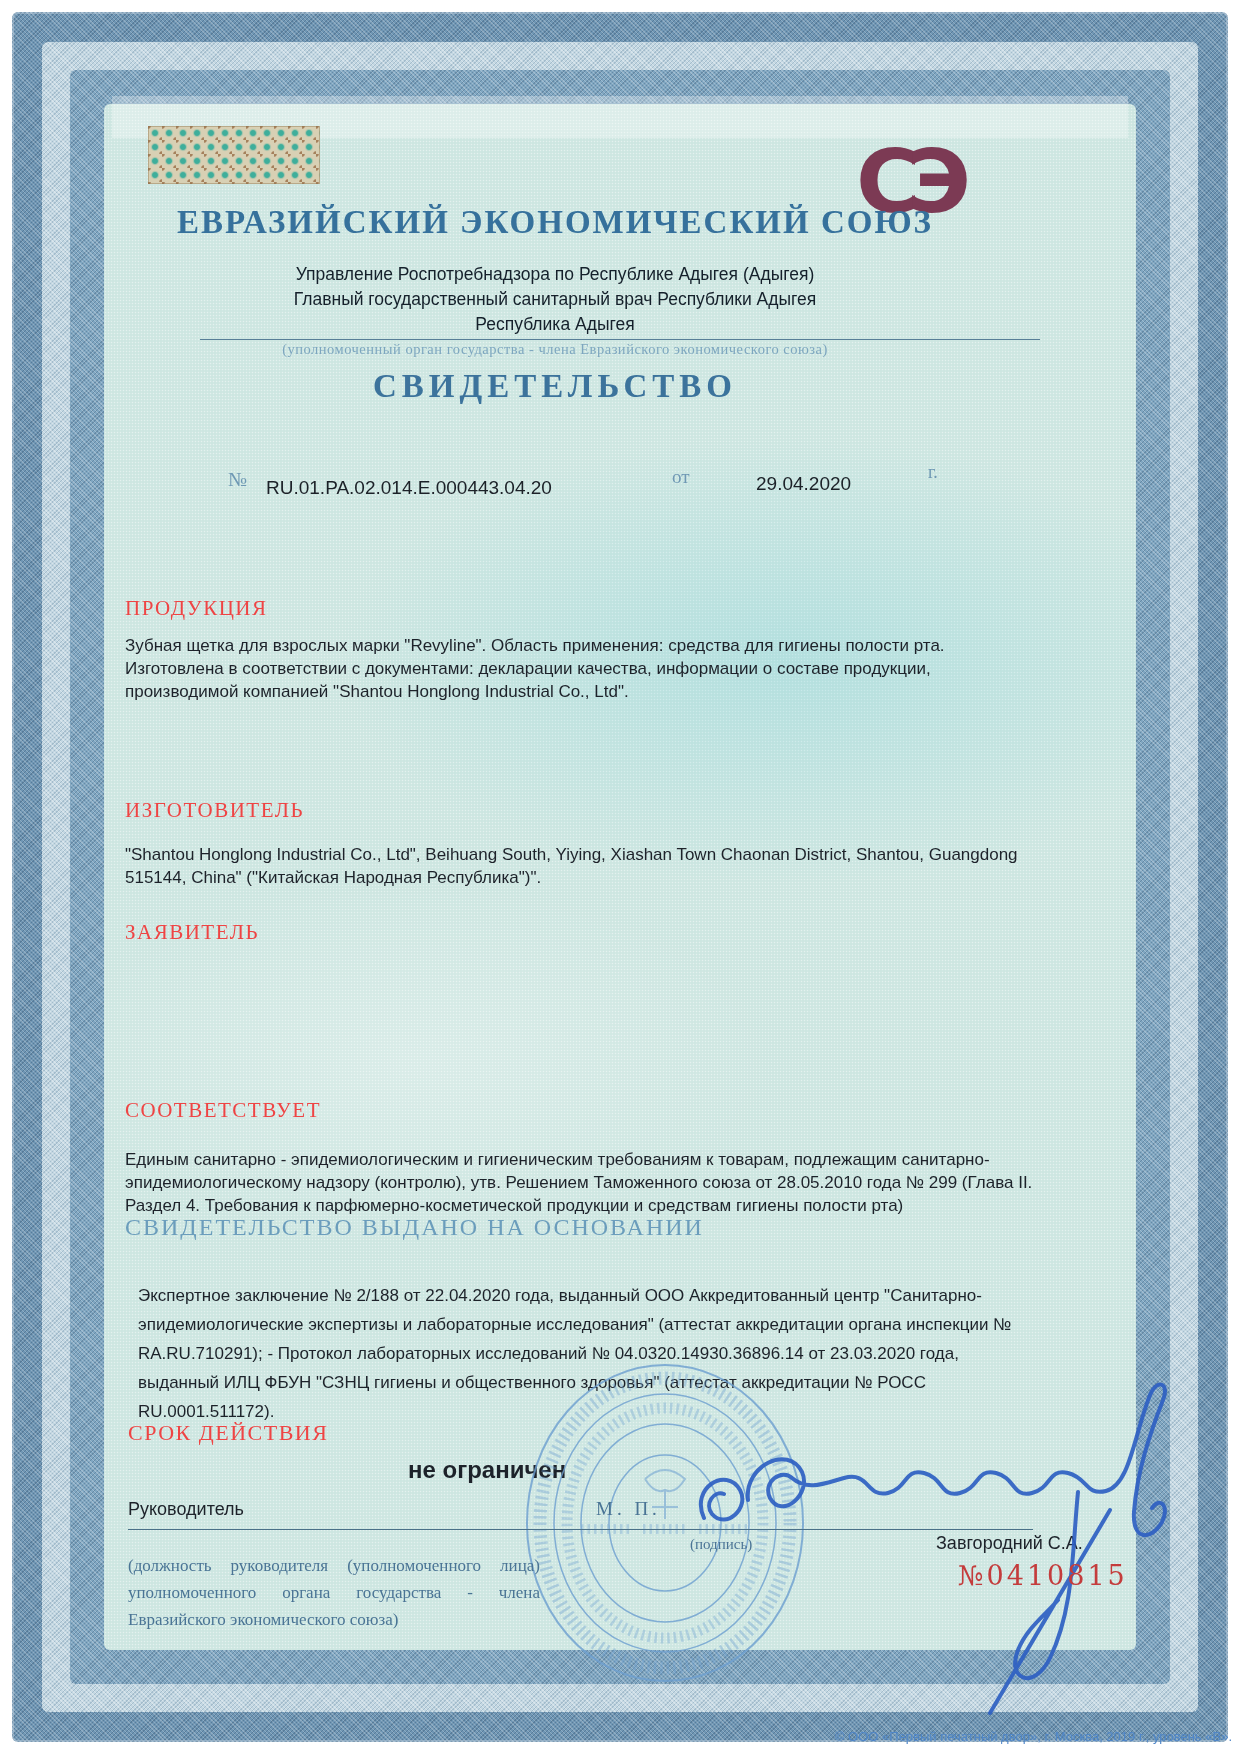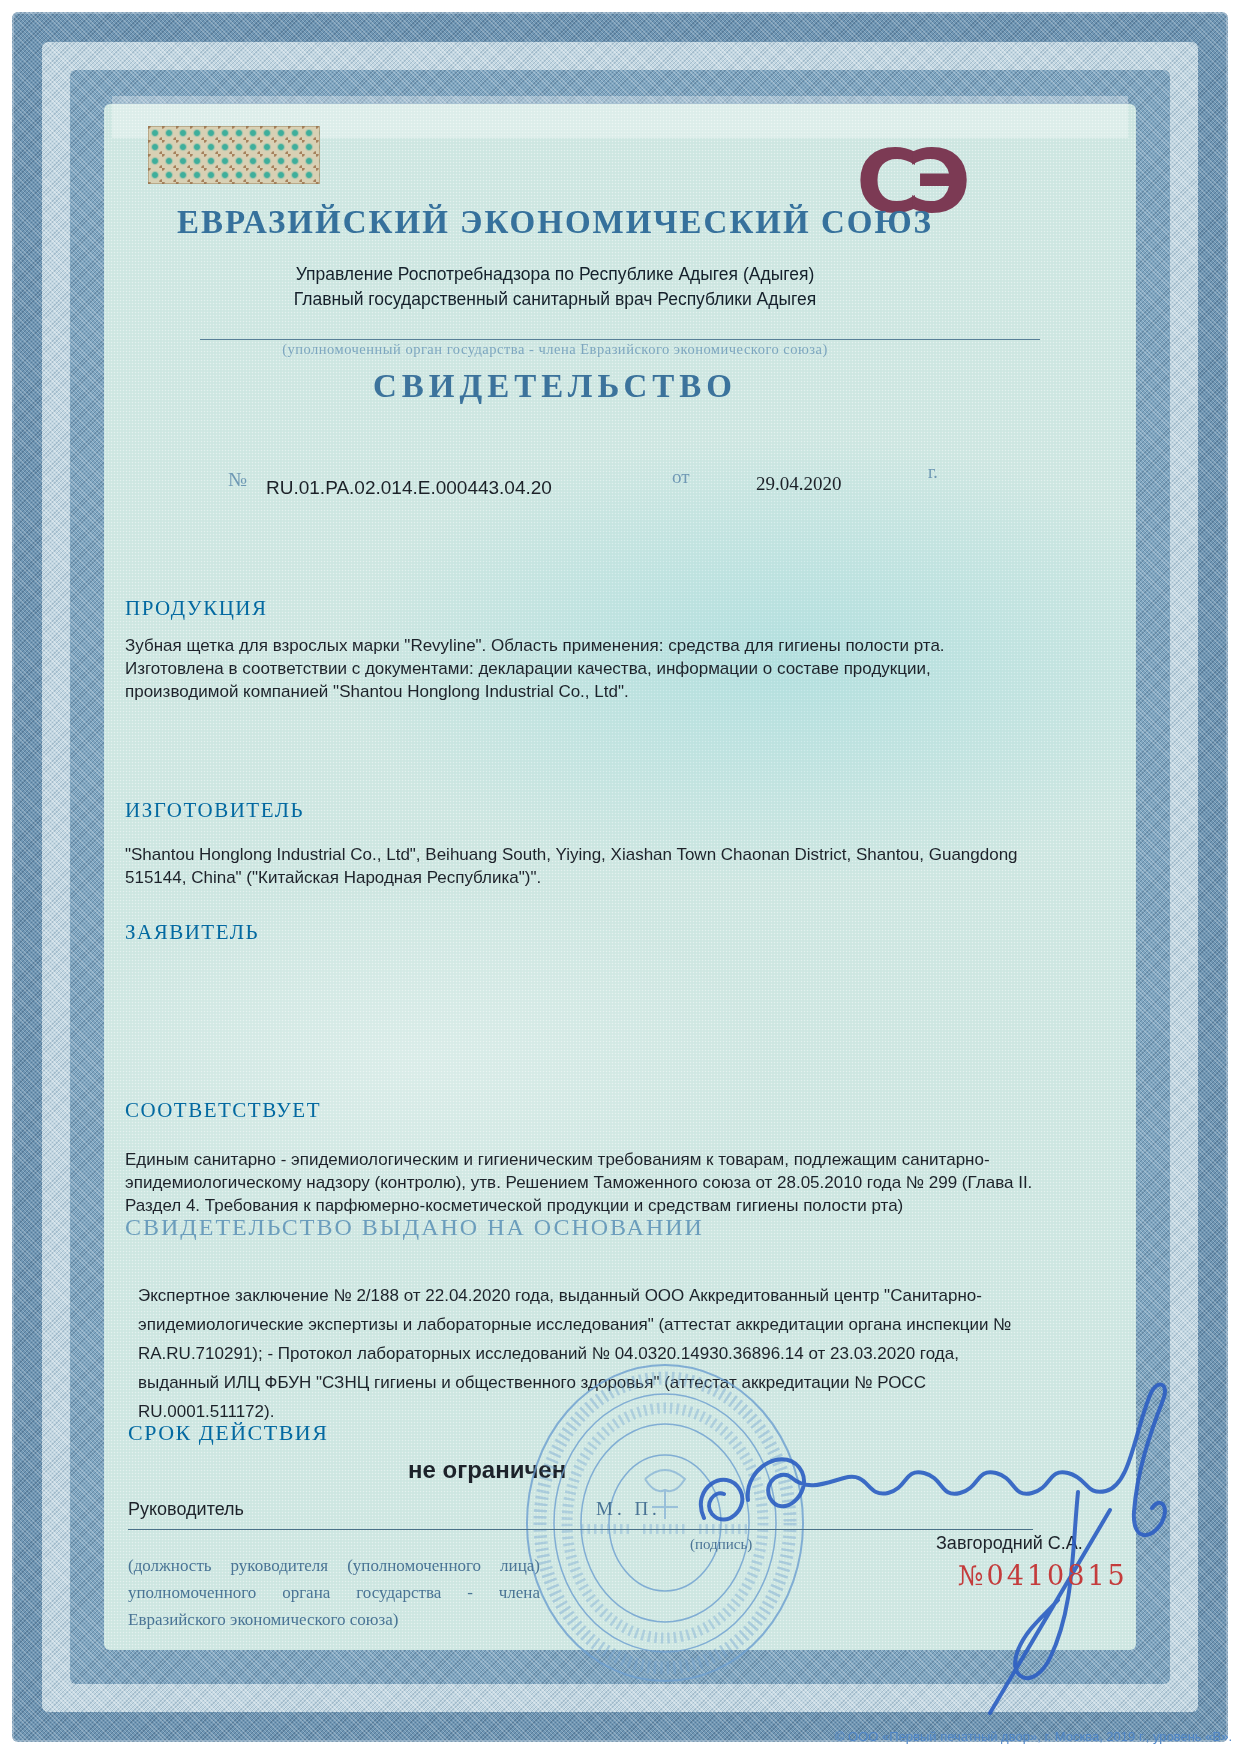--- a/index.html
+++ b/index.html
@@ -72,21 +72,21 @@
     font-weight:bold;font-size:33px;letter-spacing:5px;color:#3c739c;
   }
   .cert-subtitle{
     top:416px;font-family:"Liberation Serif","DejaVu Serif",serif;
     font-weight:bold;font-size:23px;letter-spacing:1.5px;color:#3c739c;
   }
   .lbl-blue{font-family:"Liberation Serif","DejaVu Serif",serif;color:#6f98b4;}
   .num-text{font-size:19px;color:#1c2128;font-weight:500;}
   .sec-h{
     font-family:"Liberation Serif","DejaVu Serif",serif;
-    font-size:21px;letter-spacing:1.5px;color:#0369a1;
+    font-size:21px;letter-spacing:1.5px;color:#ef4444;
   }
   .sec-h-light{color:#6b9dbc;font-size:24px;letter-spacing:2px;}
   .body-t{font-size:17px;line-height:23px;color:#1d222a;font-weight:500;}
   .sig-line{border-top:1.6px solid #4a7088;}
   .serif-note{font-family:"Liberation Serif","DejaVu Serif",serif;color:#4a7495;}
   .serial{
     font-family:"DejaVu Serif","Liberation Serif",serif;
     font-size:27px;letter-spacing:3px;color:#c43c3c;font-weight:500;
   }
   .footer-t{font-size:13px;color:#4f86c8;}
@@ -102,30 +102,31 @@
   <div class="frame paper"></div>
   <div class="abs topstrip"></div>
 
   <div class="abs guilloche"></div>
   <div class="abs se-logo">СЭ</div>
 
   <div class="abs center-block union-title">ЕВРАЗИЙСКИЙ ЭКОНОМИЧЕСКИЙ СОЮЗ</div>
   <div class="abs center-block org-lines">
     <span style="display:block">Управление Роспотребнадзора по Республике Адыгея (Адыгея)</span>
     <span style="display:block">Главный государственный санитарный врач Республики Адыгея</span>
+    <span style="display:block">Республика Адыгея</span>
   </div>
   <div class="abs rule"></div>
   <div class="abs center-block cert-title">СВИДЕТЕЛЬСТВО</div>
 
   <div class="abs center-block authority-note">(уполномоченный орган государства - члена Евразийского экономического союза)</div>
 
   <div class="abs lbl-blue" style="left:228px;top:468px;font-size:20px;">№</div>
   <div class="abs num-text" style="left:266px;top:477px;">RU.01.PA.02.014.E.000443.04.20</div>
   <div class="abs lbl-blue" style="left:672px;top:466px;font-size:19px;">от</div>
-  <div class="abs num-text" style="left:756px;top:473px;font-family:Liberation Serif, serif;">29.04.2020</div>
+  <div class="abs num-text" style="left:756px;top:473px;">29.04.2020</div>
   <div class="abs lbl-blue" style="left:928px;top:462px;font-size:18px;">г.</div>
 
   <div class="abs sec-h" style="left:125px;top:596px;">ПРОДУКЦИЯ</div>
   <div class="abs body-t" style="left:125px;top:634px;width:920px;">Зубная щетка для взрослых марки "Revyline". Область применения: средства для гигиены полости рта. Изготовлена в соответствии с документами: декларации качества, информации о составе продукции, производимой компанией "Shantou Honglong Industrial Co., Ltd".</div>
 
   <div class="abs sec-h" style="left:125px;top:798px;">ИЗГОТОВИТЕЛЬ</div>
   <div class="abs body-t" style="left:125px;top:843px;width:920px;">"Shantou Honglong Industrial Co., Ltd", Beihuang South, Yiying, Xiashan Town Chaonan District, Shantou, Guangdong 515144, China" ("Китайская Народная Республика")".</div>
 
   <div class="abs sec-h" style="left:125px;top:920px;">ЗАЯВИТЕЛЬ</div>
 

